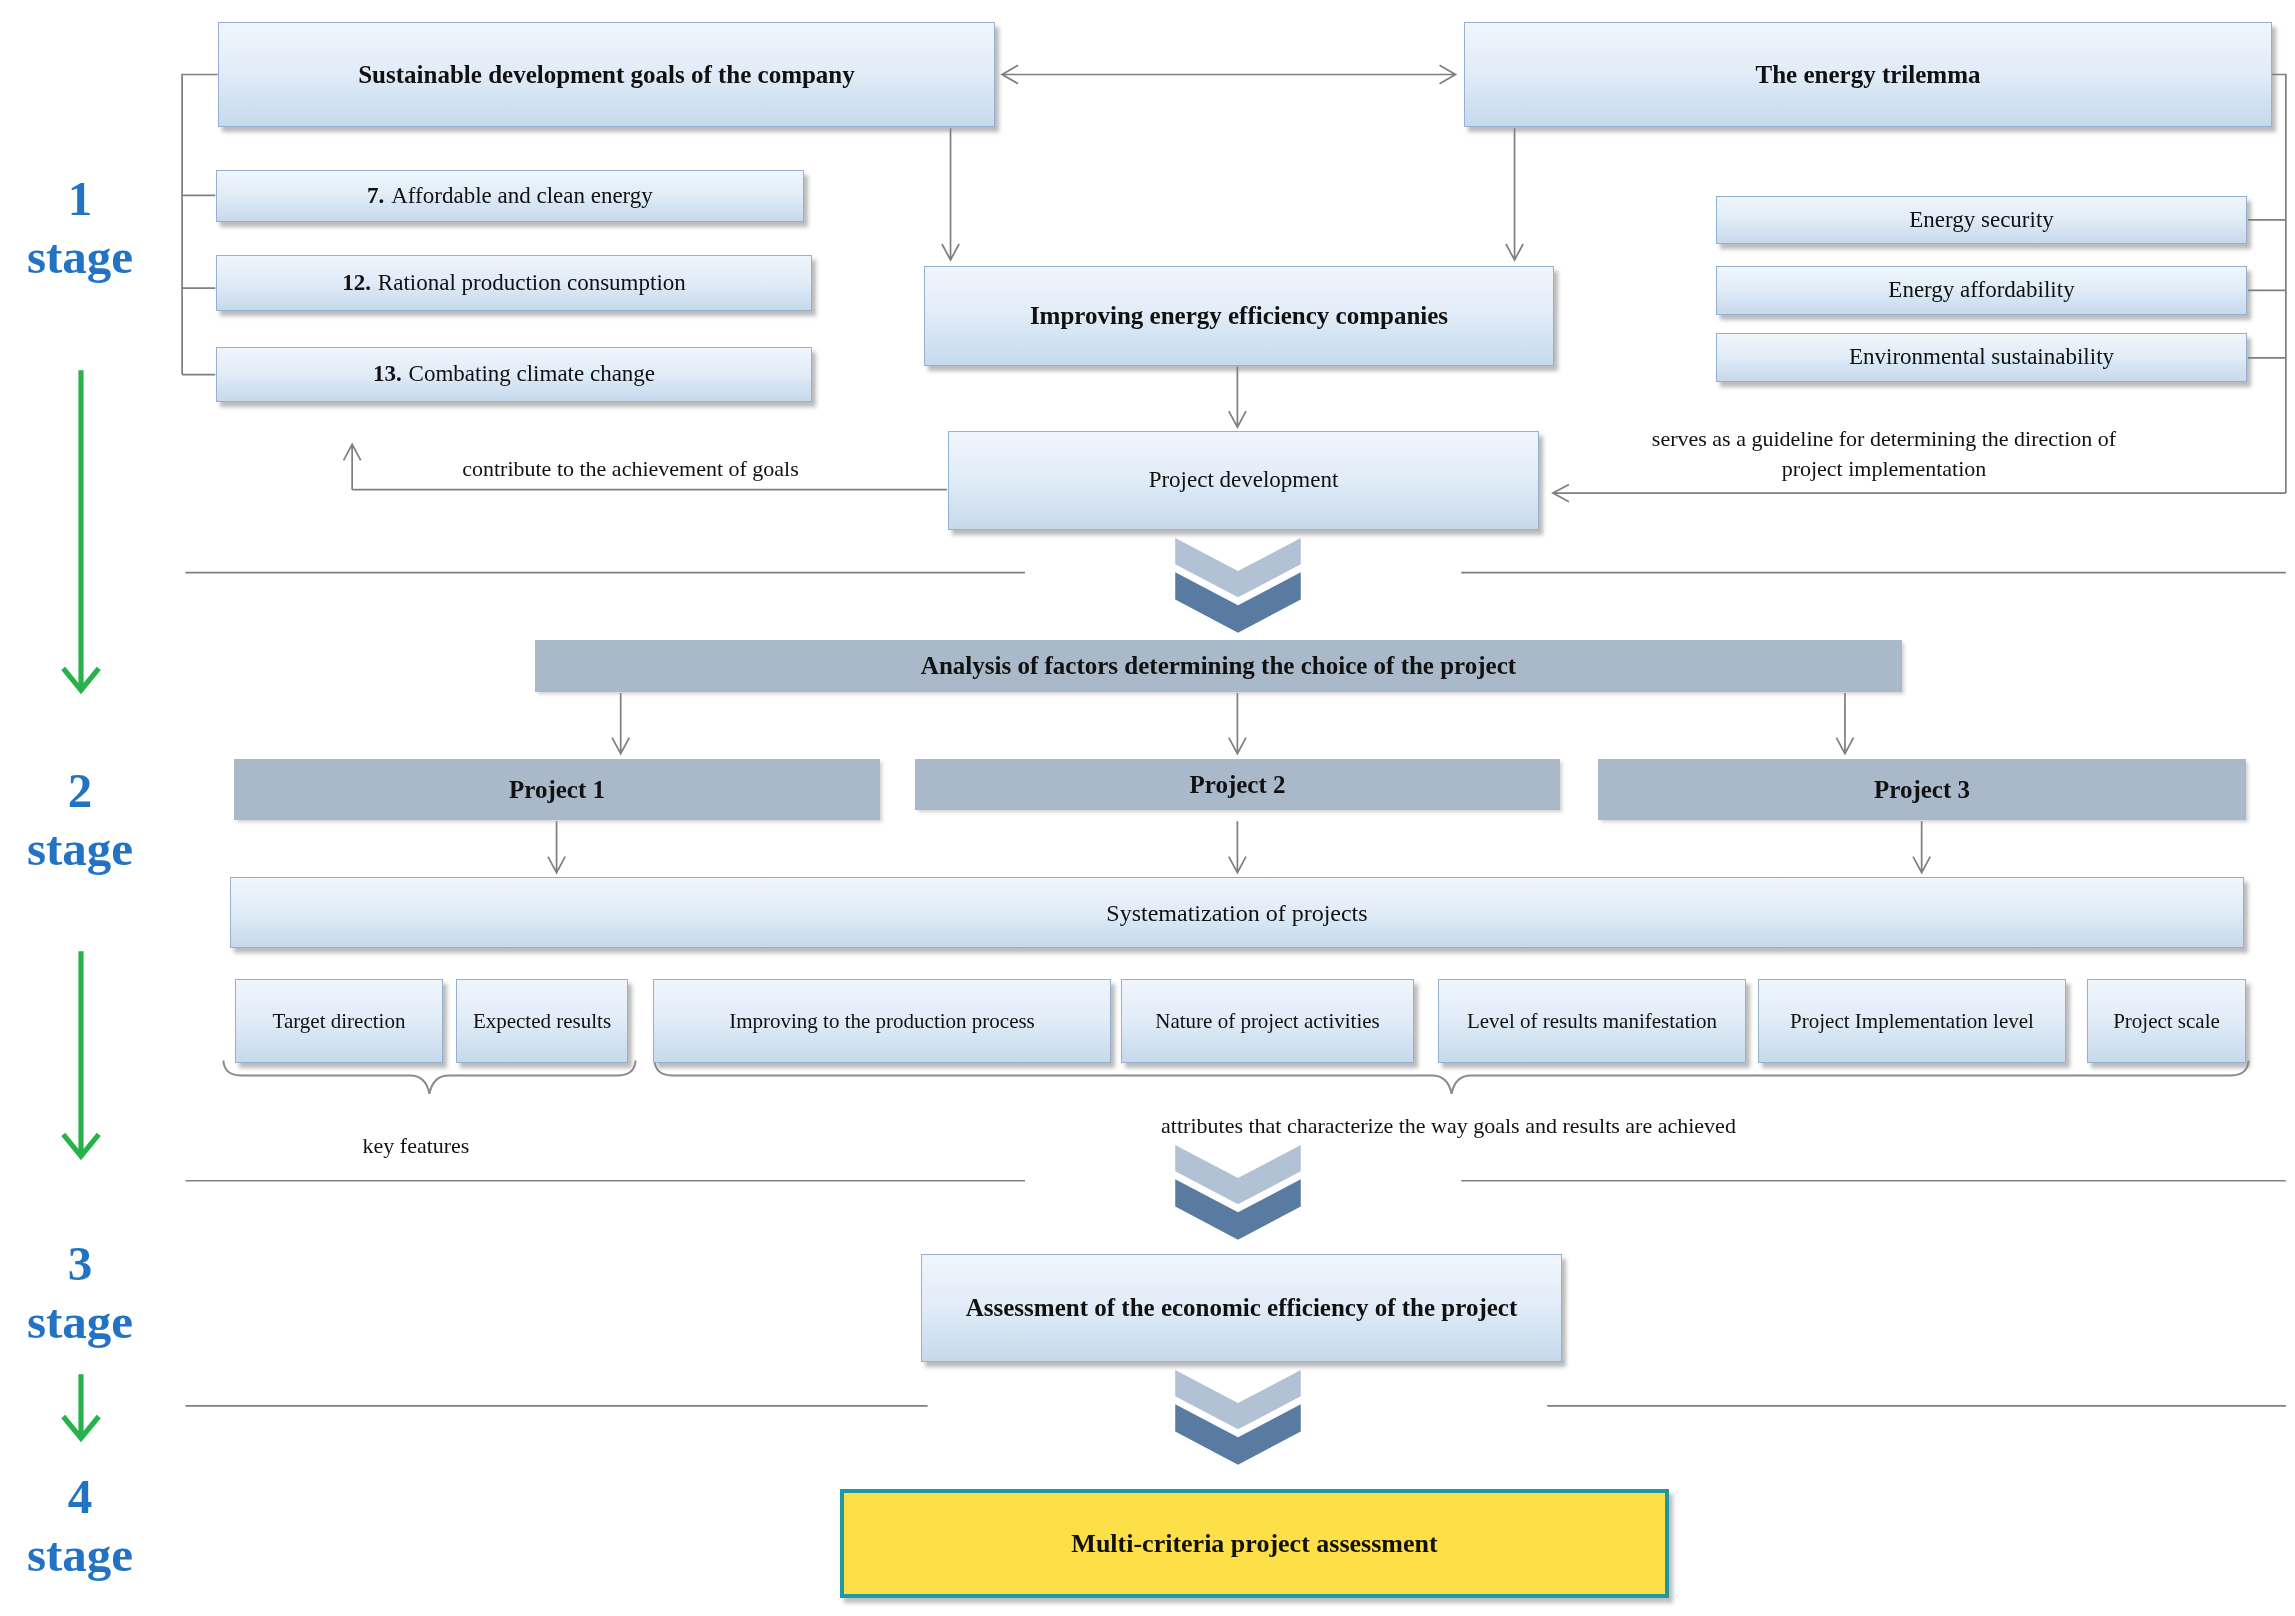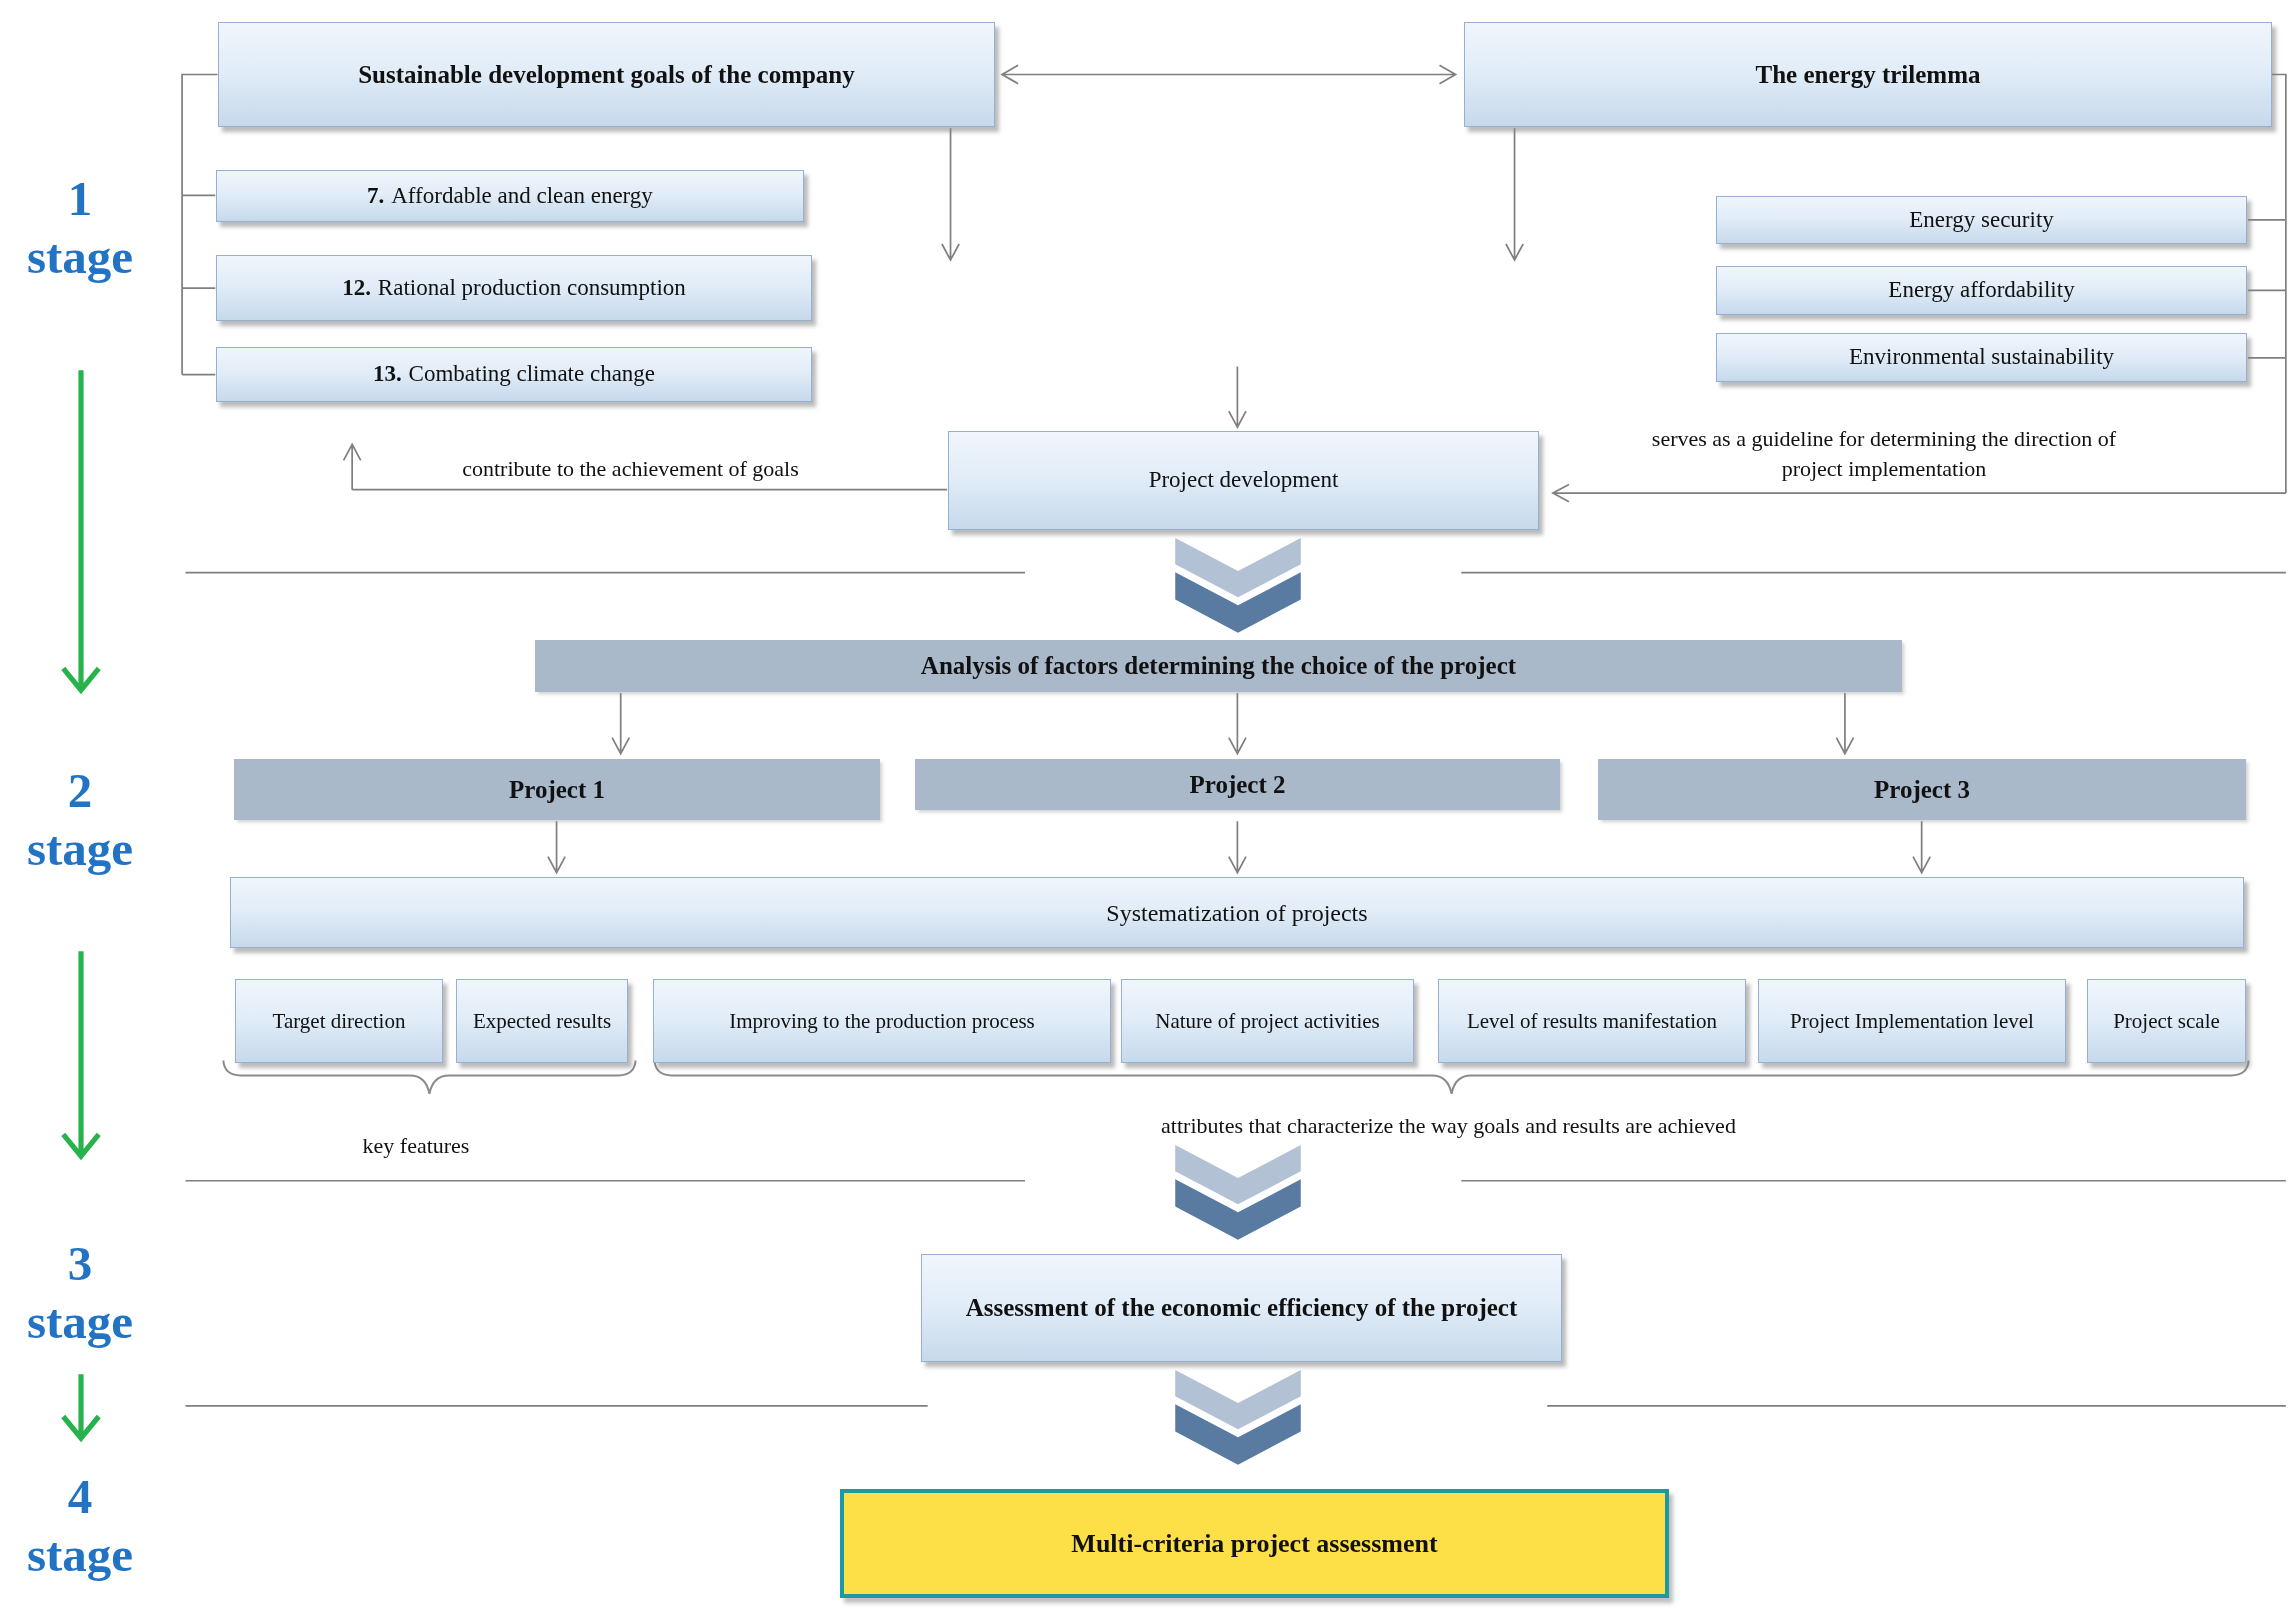--- a/index.html
+++ b/index.html
@@ -34,21 +34,21 @@
   .note{position:absolute;text-align:center;font-size:22px;line-height:1.35;}
   .stage-label{
     position:absolute;left:0;width:160px;text-align:center;
     color:#2273c4;font-weight:bold;font-size:49px;line-height:1.18;
   }
   .gnum{font-weight:bold;margin-right:6.9px;}
   
   #sdg{left:218px;top:22px;width:777px;height:105px;font-weight:bold;font-size:25px;}
   #tri{left:1464px;top:22px;width:808px;height:105px;font-weight:bold;font-size:25px;}
   #g7{left:216px;top:170px;width:588px;height:52px;}
-  #g12{left:216px;top:255px;width:596px;height:66px;}
+  #g12{left:216px;top:255px;width:596px;height:56px;}
   #g13{left:216px;top:347px;width:596px;height:55px;padding-left:8px;}
   #es{left:1716px;top:196px;width:531px;height:48px;}
   #ea{left:1716px;top:266px;width:531px;height:49px;}
   #ev{left:1716px;top:333px;width:531px;height:49px;}
   #imp{left:924px;top:266px;width:630px;height:100px;font-weight:bold;font-size:25px;}
   #pd{left:948px;top:431px;width:591px;height:99px;font-size:23px;}
   #noteL{left:344px;top:454px;width:573px;}
   #noteR{left:1649px;top:424px;width:470px;}
   
   #analysis{left:535px;top:640px;width:1367px;height:52px;}
@@ -136,20 +136,21 @@
     <span><span class="gnum">12.</span><span>Rational production consumption</span></span>
   </div>
   <div class="bluebox" id="g13">
     <span><span class="gnum">13.</span><span>Combating climate change</span></span>
   </div>
 
   <div class="bluebox" id="es">Energy security</div>
   <div class="bluebox" id="ea">Energy affordability</div>
   <div class="bluebox" id="ev">Environmental sustainability</div>
 
+  <div class="bluebox" id="imp">Improving energy efficiency companies</div>
   <div class="bluebox" id="pd">Project development</div>
 
   <div class="note" id="noteL">contribute to the achievement of goals</div>
   <div class="note" id="noteR">serves as a guideline for determining the direction of project implementation</div>
 
   <svg class="abs" id="c1" width="126" height="97" viewBox="0 0 220 170">
     <path d="M0 0 L110 58 L220 0 L220 46 L110 104 L0 46 Z" fill="#b2c1d3"></path>
     <path d="M0 60 L110 118 L220 60 L220 108 L110 166 L0 108 Z" fill="#597ba1"></path>
   </svg>
 

